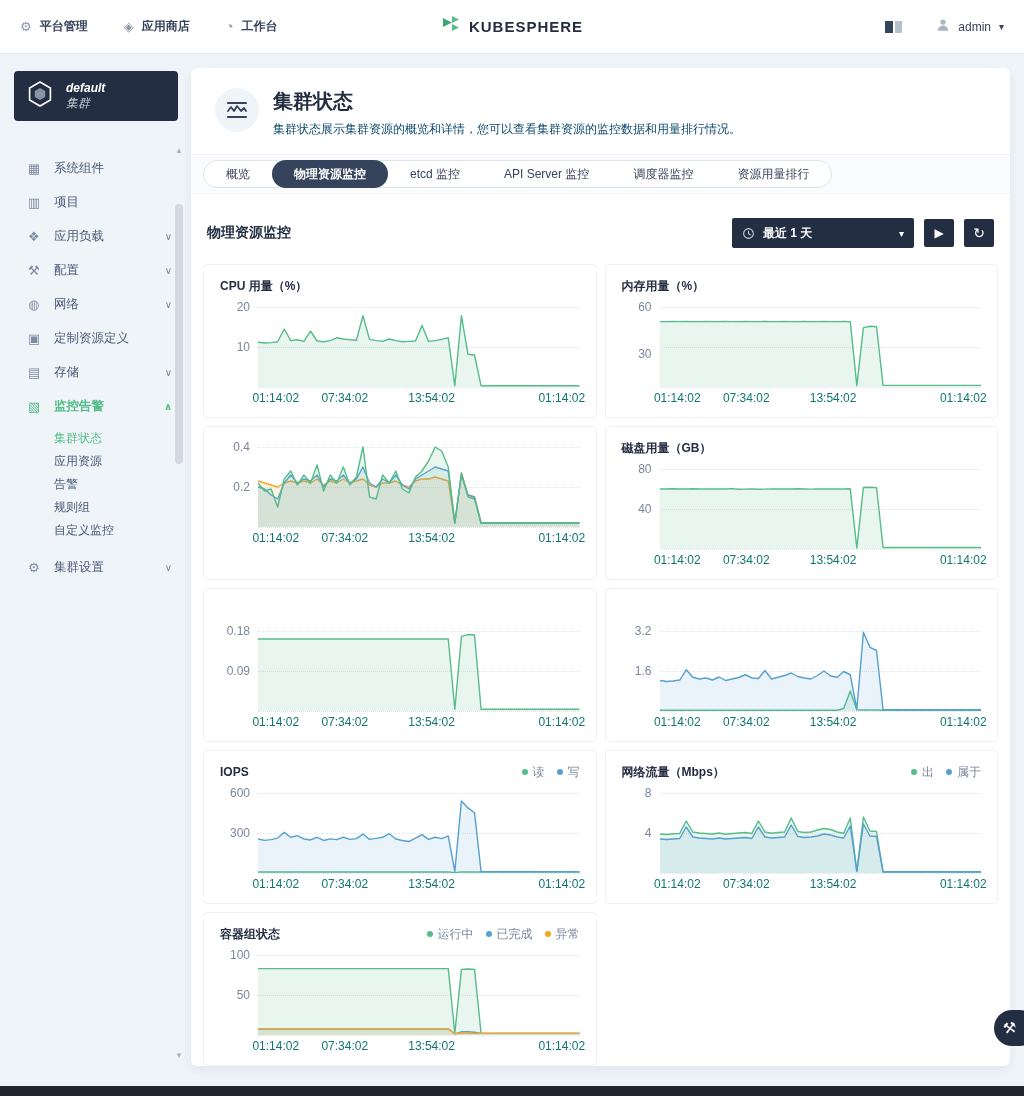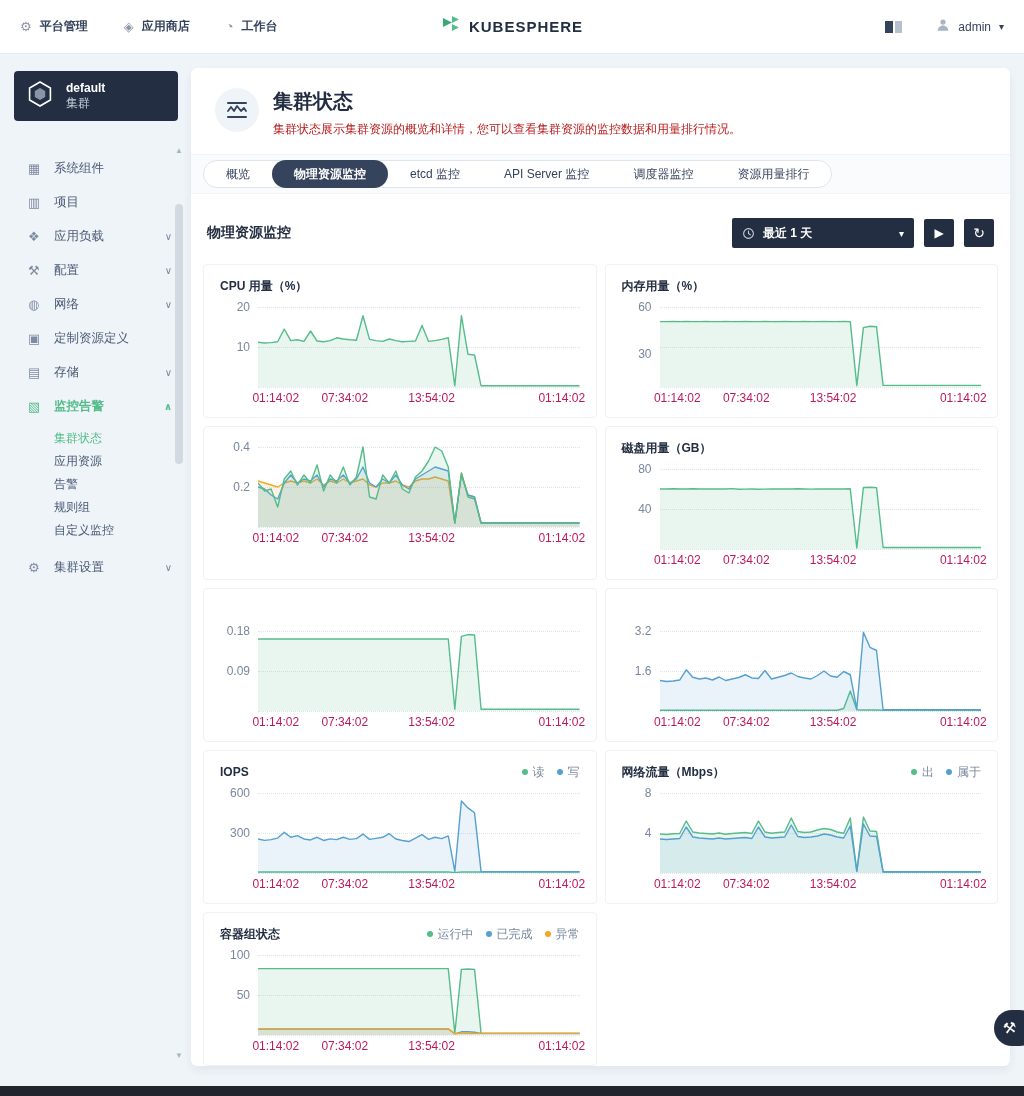--- a/index.html
+++ b/index.html
@@ -15,42 +15,42 @@
   .logo-text { font-weight:bold; font-size:15px; letter-spacing:1px; color:#242e42; }
   .topbar-right { margin-left:auto; display:flex; align-items:center; gap:34px; }
   .switch-ico { display:flex; gap:2px; cursor:pointer; }
   .switch-ico i { display:block; width:8px; height:12px; background:#36435c; }
   .switch-ico i+i { background:#b7c0cd; width:7px; }
   .user-menu { display:flex; align-items:center; gap:8px; cursor:pointer; font-size:12px; color:#36435c; }
   .caret { font-size:10px; color:#36435c; }
 
   
   .sidebar { position:absolute; top:54px; left:0; width:190px; bottom:10px; }
-  .cluster-card { margin:17px 12px 0 14px; height:50px; background:#242e42; border-radius:4px; display:flex; align-items:center; padding:0 12px; gap:12px; cursor:pointer; }
+  .cluster-card { margin:17px 12px 0 14px; height:50px; background:#242e42; border-radius:4px; display:flex; align-items:center; padding:0 12px; gap:12px; cursor:pointer;font-style:italic; }
   .cluster-name { color:#fff; font-size:12px; font-weight:bold; line-height:15px; }
   .cluster-type { color:#c7d0da; font-size:12px; line-height:15px; }
   .menu { margin-top:30px; }
   .menu-item { height:34px; display:flex; align-items:center; padding:0 18px 0 28px; font-size:12.5px; color:#4a5974; cursor:pointer; }
   .menu-item .m-ico { width:26px; color:#7e8ba3; font-size:13px; }
   .menu-item .m-chev { margin-left:auto; font-size:10px; color:#79879c; }
   .menu-item.active { color:#55bc8a; font-weight:bold; }
   .menu-item.active .m-ico, .menu-item.active .m-chev { color:#55bc8a; }
   .submenu { padding:4px 0 8px 0; }
   .submenu-item { height:23px; line-height:23px; padding-left:54px; font-size:12px; color:#4a5974; cursor:pointer; }
   .submenu-item.active { color:#55bc8a; }
   .side-scroll { position:absolute; right:6px; top:92px; bottom:26px; width:10px; }
   .scroll-arrow { position:absolute; left:0; width:10px; text-align:center; font-size:8px; color:#a9b4bf; cursor:pointer; }
   .scroll-thumb { position:absolute; left:1px; top:58px; width:8px; height:260px; border-radius:4px; background:#d2d9e0; cursor:pointer; }
 
   
   .main { position:absolute; left:191px; top:68px; width:819px; height:998px; background:#fff; border-radius:6px; box-shadow:0 4px 10px rgba(36,46,66,.07); overflow:hidden; }
   .page-head { display:flex; align-items:flex-start; gap:14px; padding:20px 24px 16px; }
   .page-head-ico { width:44px; height:44px; border-radius:50%; background:#eff4f9; display:flex; align-items:center; justify-content:center; flex:none; }
   .page-title { font-size:20px; font-weight:bold; color:#242e42; }
-  .page-desc { font-size:12px; color:#b91c1c; margin-top:6px; }
+  .page-desc { font-size:12px; color:#0c4a6e; margin-top:6px; }
   .tabs-row { background:#f9fbfd; border-top:1px solid #f1f4f8; border-bottom:1px solid #f1f4f8; padding:5px 12px;text-decoration:underline; }
   .tab-group { display:inline-flex; background:#fff; border:1px solid #dfe5ec; border-radius:15px; height:28px; align-items:center; }
   .tab { padding:0 22px; font-size:12px; color:#36435c; line-height:28px; border-radius:14px; cursor:pointer; white-space:nowrap; }
   .tab.active { background:#36435c; color:#fff; font-weight:bold; }
 
   .content { padding:14px 12px 20px; }
   .toolbar { display:flex; align-items:center; margin:10px 4px 16px; }
   .section-title { font-size:14px; font-weight:bold; color:#242e42; }
   .toolbar-right { margin-left:auto; display:flex; align-items:center; gap:10px; }
   .time-select { width:182px; height:28px; background:#242e42; border-radius:2px; color:#fff; display:flex; align-items:center; padding:15px 10px; gap:8px; font-size:12px; font-weight:bold; cursor:pointer; }
@@ -64,21 +64,21 @@
   .legend { margin-left:auto; display:flex; align-items:center; gap:12px; }
   .legend-item { display:flex; align-items:center; gap:5px; font-size:12px; color:#79879c; }
   .legend-dot { width:6px; height:6px; border-radius:50%; }
   .chart-body { display:flex; height:90px; }
   .y-gutter { width:38px; position:relative; flex:none; }
   .y-label { position:absolute; right:8px; transform:translateY(-50%); font-size:12px; color:#79879c; }
   .plot { position:relative; flex:1; }
   .gridline { position:absolute; left:0; right:0; border-top:1px dotted #dfe4ec; }
   .plot svg { position:absolute; inset:0; width:100%; height:100%; }
   .x-labels { position:relative; height:20px; margin-left:38px; }
-  .x-label { position:absolute; top:4px; font-size:12px; color:#be185d; white-space:nowrap; }
+  .x-label { position:absolute; top:4px; font-size:12px; color:#0f766e; white-space:nowrap; }
 
   .toolbox-btn { position:absolute; right:-14px; bottom:50px; width:44px; height:36px; border-radius:18px; background:#242e42; color:#fff; display:flex; align-items:center; justify-content:center; font-size:15px; cursor:pointer; z-index:6; }
   .bottom-bar { position:absolute; left:0; right:0; bottom:0; height:10px; background:#21262e; }
 </style>
 </head>
 <body>
 
 <div class="topbar">
   <div class="topnav">
       <div class="nav-item">

